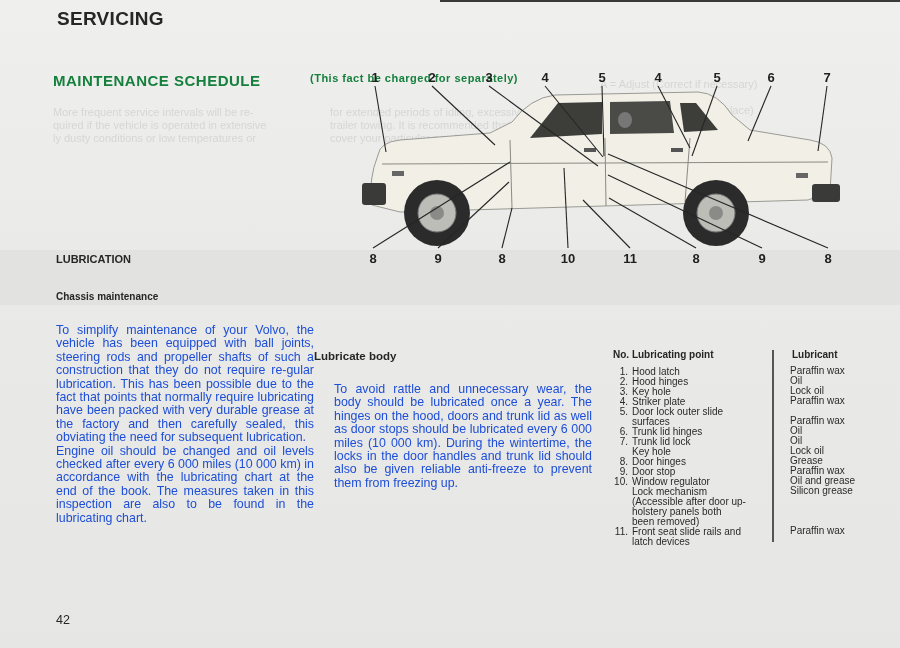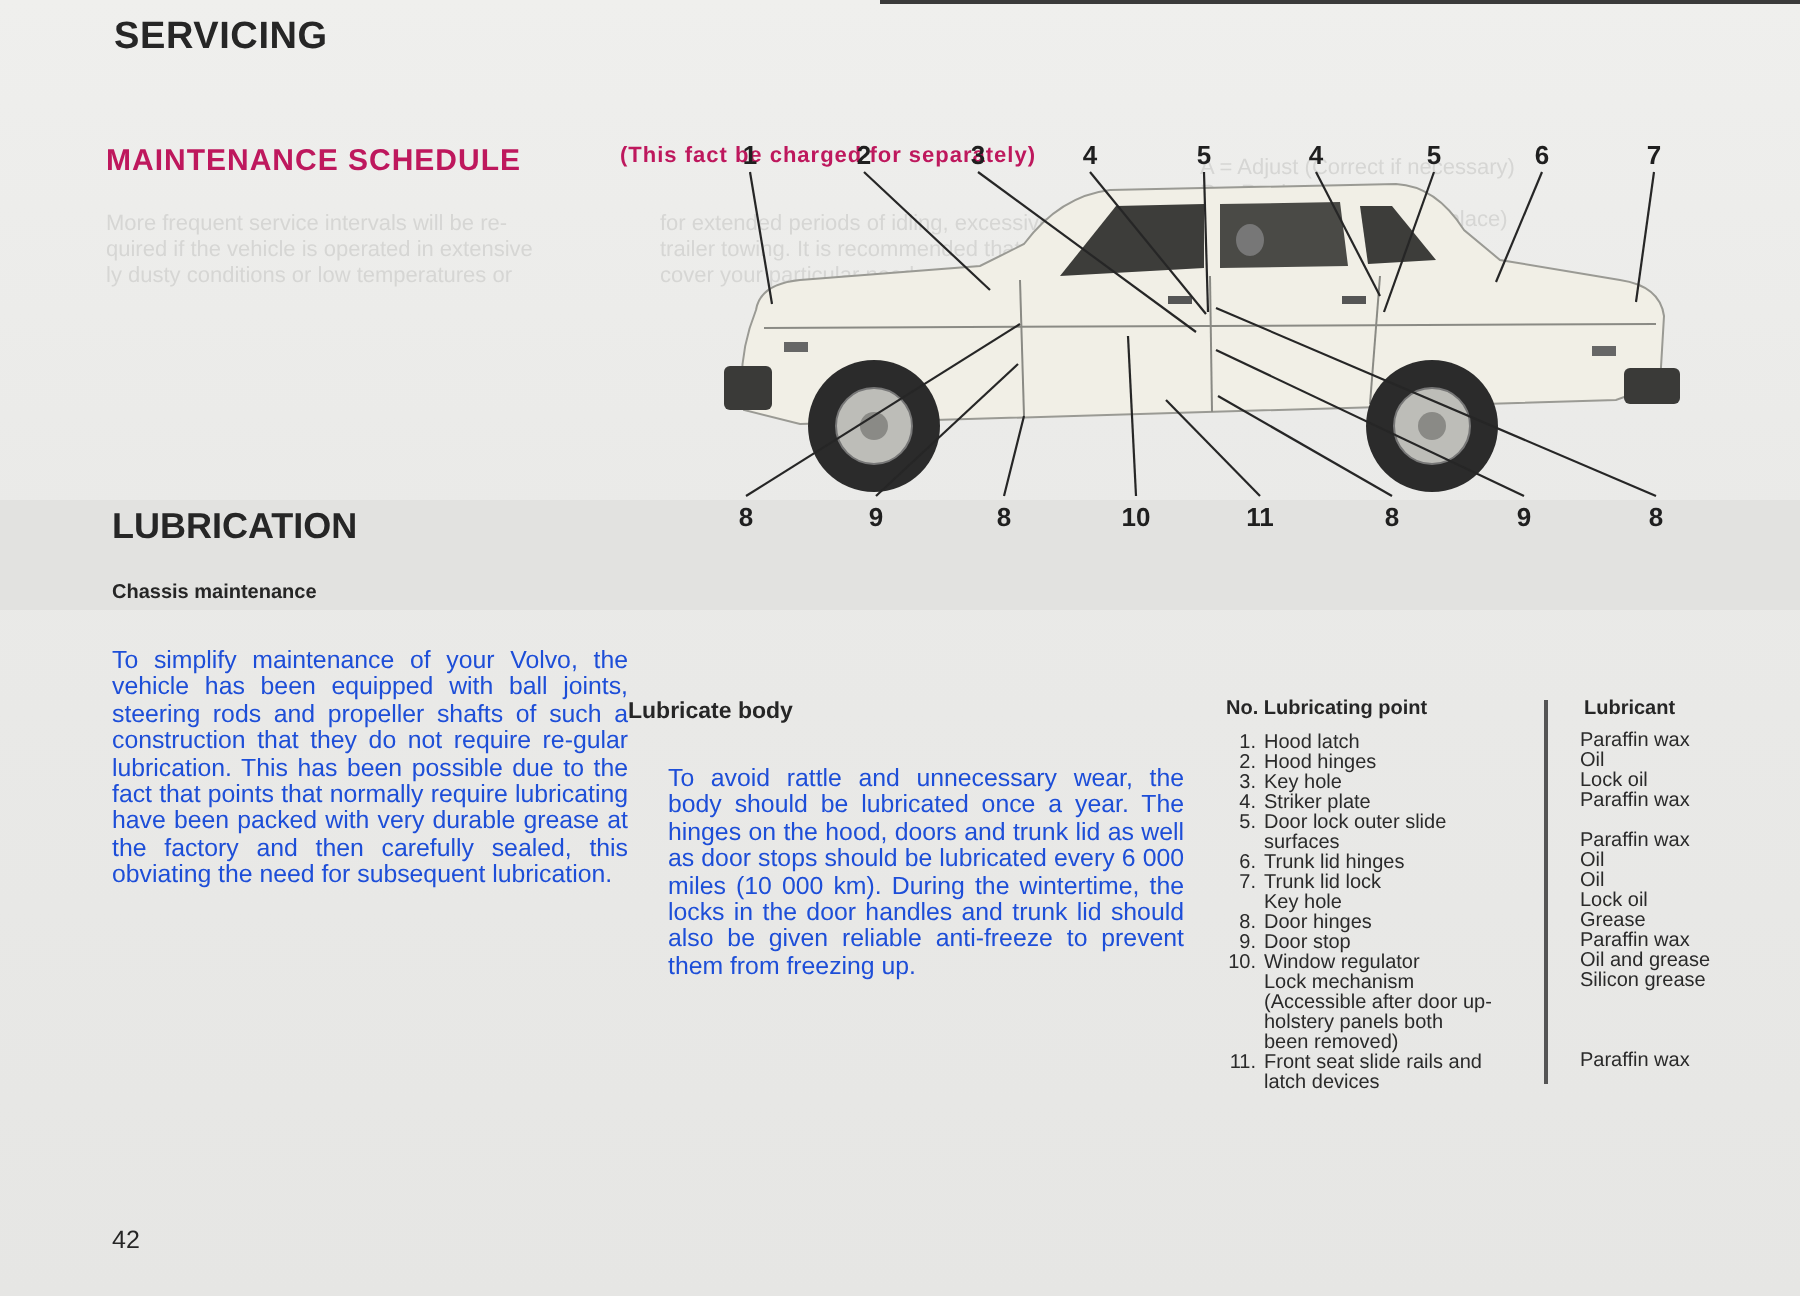--- a/index.html
+++ b/index.html
@@ -6,25 +6,25 @@
   body {
     width: 900px; height: 648px; overflow: hidden; position: relative;
     background: #ececea;
     font-family: "Liberation Sans", sans-serif;
     color: #2a2a2a;
   }
   .page-bg { position: absolute; left: 0; top: 0; width: 900px; height: 648px;
     background: linear-gradient(180deg, #efefed 0%, #eaeae8 40%, #e6e6e4 100%); }
   .band { position: absolute; left: 0; top: 250px; width: 900px; height: 55px; background: #e2e2e0; }
   .top-line { position: absolute; right: 0; top: 0; width: 460px; height: 2px; background: #3a3a3a; }
-  .ghost { position: absolute; color: #be185d; font-weight: bold; font-size: 15px; letter-spacing: 0.5px; white-space: nowrap; }
+  .ghost { position: absolute; color: #15803d; font-weight: bold; font-size: 15px; letter-spacing: 0.5px; white-space: nowrap; }
   .ghost-body { position: absolute; color: #d6d6d4; font-size: 11px; line-height: 13px; white-space: nowrap; }
 
   .servicing { position: absolute; left: 57px; top: 8px; font-size: 19px; font-weight: bold; color: #262626; letter-spacing: 0.3px; }
-  .lubrication { position: absolute; left: 56px; top: 253px; font-size: 18px; font-weight: bold; color: #262626; }
+  .lubrication { position: absolute; left: 56px; top: 253px; font-size: 11px; font-weight: bold; color: #262626; }
   .chassis { position: absolute; left: 56px; top: 291px; font-size: 10px; font-weight: bold; color: #262626; }
 
   .para { position: absolute; font-size: 12.4px; line-height: 13.4px; color: #1d4ed8; text-align: justify; }
   .para p { margin: 0; text-align: justify; text-align-last: left; }
   .left-para { left: 56px; top: 324px; width: 258px; }
   .mid-head { position: absolute; left: 314px; top: 350px; font-size: 11.5px; font-weight: bold; color: #262626; }
   .mid-para { left: 334px; top: 383px; width: 258px; }
   .page-num { position: absolute; left: 56px; top: 613px; font-size: 12.5px; color: #262626; }
 
   .tbl-head-left { position: absolute; left: 613px; top: 349px; font-size: 10px; font-weight: bold; color: #262626; }
@@ -146,20 +146,21 @@
     <text class="callout" x="422" y="203" text-anchor="middle">9</text>
     <text class="callout" x="488" y="203" text-anchor="middle">8</text>
   </g>
 </svg>
 
 <div class="lubrication">LUBRICATION</div>
 <div class="chassis">Chassis maintenance</div>
 
 <div class="para left-para">
   <p>To simplify maintenance of your Volvo, the vehicle has been equipped with ball joints, steering rods and propeller shafts of such a construction that they do not require re-gular lubrication. This has been possible due to the fact that points that normally require lubricating have been packed with very durable grease at the factory and then carefully sealed, this obviating the need for subsequent lubrication.</p>
+  <p>Engine oil should be changed and oil levels checked after every 6 000 miles (10 000 km) in accordance with the lubricating chart at the end of the book. The measures taken in this inspection are also to be found in the lubricating chart.</p>
 </div>
 
 <div class="page-num">42</div>
 
 <div class="mid-head">Lubricate body</div>
 <div class="para mid-para">
   <p>To avoid rattle and unnecessary wear, the body should be lubricated once a year. The hinges on the hood, doors and trunk lid as well as door stops should be lubricated every 6 000 miles (10 000 km). During the wintertime, the locks in the door handles and trunk lid should also be given reliable anti-freeze to prevent them from freezing up.</p>
 </div>
 
 <div class="tbl-head-left">No. Lubricating point</div>

